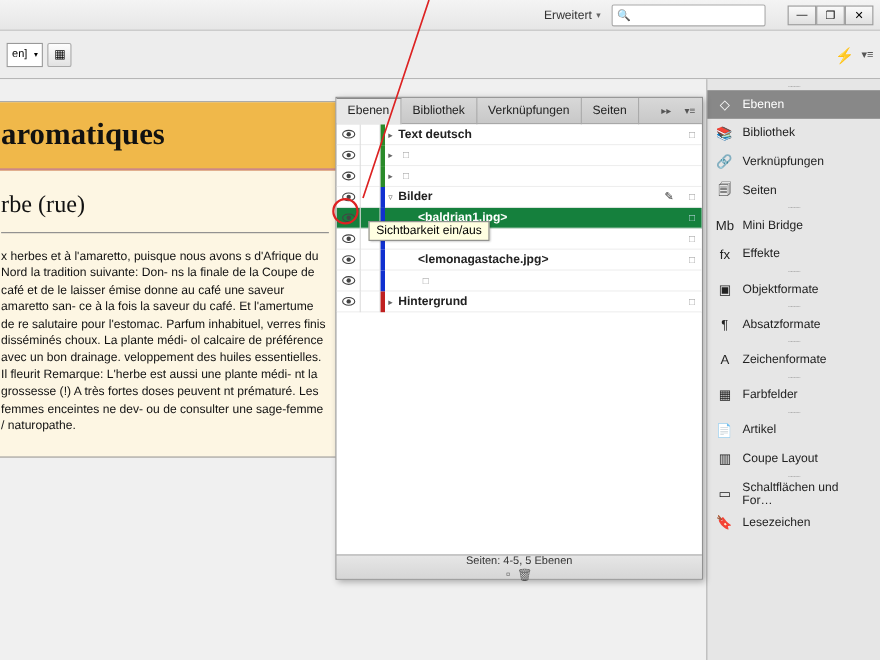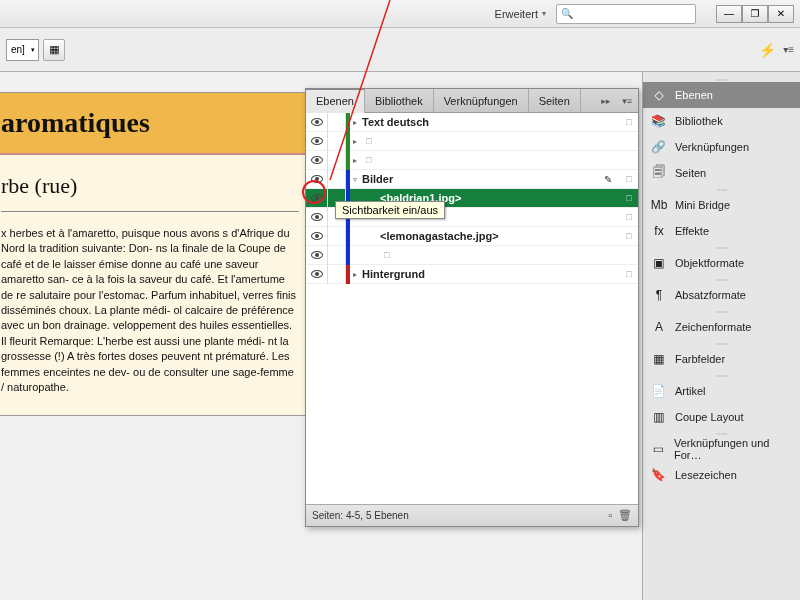--- a/index.html
+++ b/index.html
@@ -46,21 +46,21 @@
 .color-bar { width: 4px; height: 19px; }
 .indent { display: inline-block; }
 .disclose { font-size: 8px; color: #666; margin: 0 3px; cursor: pointer; }
 .layer-name { flex: 1; padding-left: 2px; white-space: nowrap; overflow: hidden; font-weight: bold; }
 .row-end { width: 18px; text-align: center; font-size: 9px; color: #999; }
 .layer-row.selected .row-end { color: #cde; }
 .pen { width: 16px; font-size: 10px; color: #333; }
 
 .tooltip { position: absolute; background: #ffffe1; border: 1px solid #888; padding: 2px 6px; font-size: 11px; color: #000; z-index: 20; box-shadow: 1px 1px 2px rgba(0,0,0,0.3); }
 
-.panel-status { height: 22px; background: linear-gradient(#e6e6e6, #d6d6d6); border-top: 1px solid #aaa; display: flex; align-items: center; font-size: 10px; color: #333; padding: 0 6px; justify-content: space-between; }
+.panel-status { height: 22px; background: linear-gradient(#e6e6e6, #d6d6d6); border-top: 1px solid #aaa; display: flex; align-items: center; font-size: 10px; color: #333; padding: 0 6px; justify-content: space-between; flex-direction: column; }
 .status-icons { display: flex; gap: 6px; }
 .status-icons span { cursor: pointer; font-size: 11px; color: #555; }
 
 .right-dock { width: 158px; background: #e6e6e6; border-left: 1px solid #aaa; display: flex; flex-direction: column; padding-top: 4px; }
 .dock-grip { height: 6px; display: flex; justify-content: center; align-items: center; }
 .dock-grip::before { content: "┄┄┄┄"; font-size: 6px; color: #999; letter-spacing: -1px; }
 .dock-item { height: 26px; display: flex; align-items: center; padding: 0 8px; font-size: 11px; color: #222; cursor: pointer; gap: 8px; }
 .dock-item.active { background: #888; color: #fff; }
 .dock-icon { width: 16px; height: 16px; display: flex; align-items: center; justify-content: center; font-size: 12px; }
 
@@ -155,21 +155,21 @@
         <span class="dock-icon">📄</span>
         <span>Artikel</span>
       </div>
       <div class="dock-item">
         <span class="dock-icon">▥</span>
         <span>Coupe Layout</span>
       </div>
       <div class="dock-grip"></div>
       <div class="dock-item">
         <span class="dock-icon">▭</span>
-        <span>Verknüpfungen und For…</span>
+        <span>Schaltflächen und For…</span>
       </div>
       <div class="dock-item">
         <span class="dock-icon">🔖</span>
         <span>Lesezeichen</span>
       </div>
     </div>
 </div>
 
 <div class="layers-panel">
   <div class="panel-tabs" id="panel-tabs">

